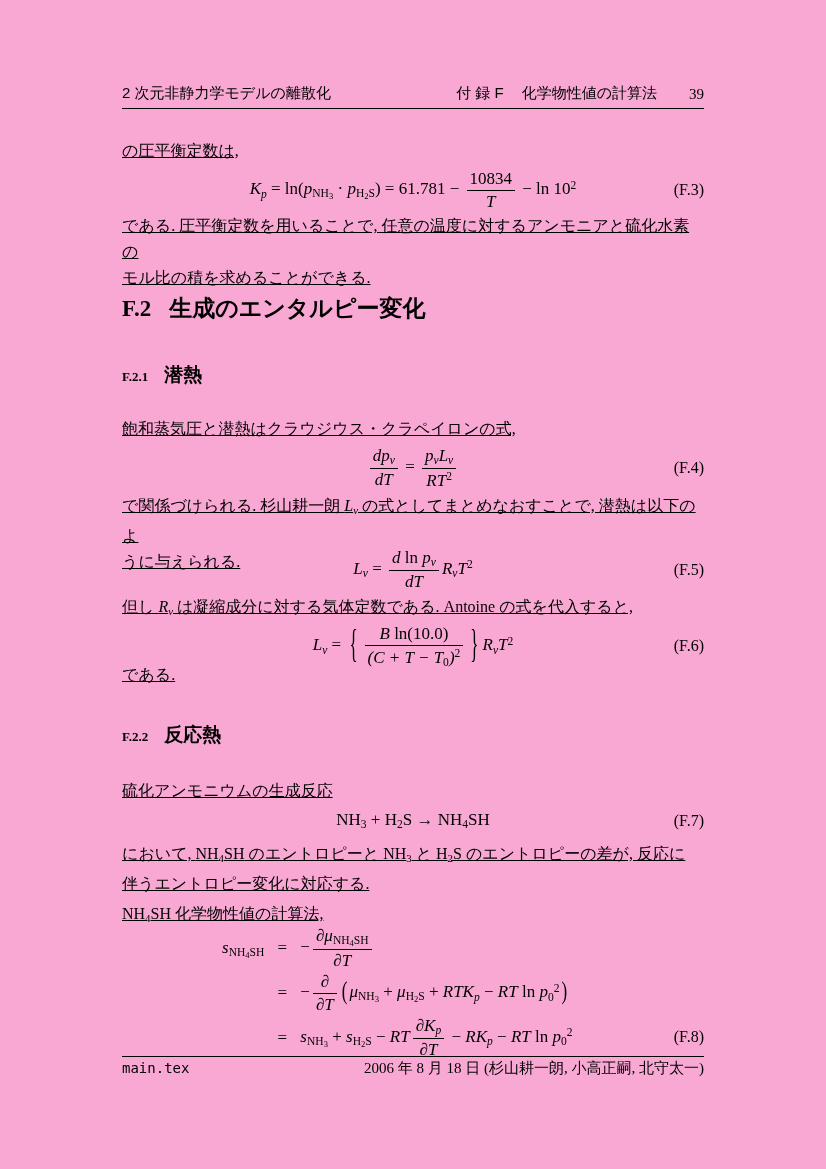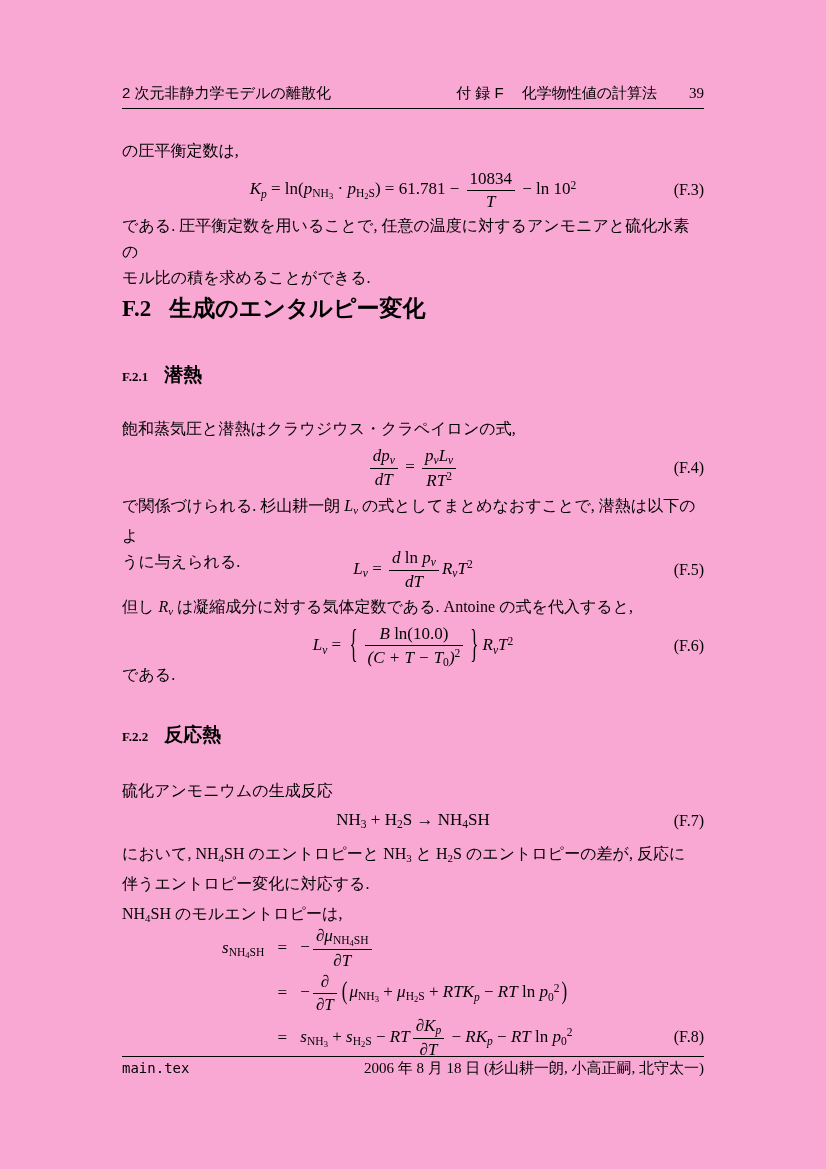--- a/index.html
+++ b/index.html
@@ -9,26 +9,26 @@
     overflow:hidden;
   }
   .cjkg { font-family:"Liberation Sans","DejaVu Sans",sans-serif; }
 
   
   .header {
     position:absolute; left:122px; top:84px; width:582px; height:24px;
     border-bottom:1px solid #000; font-size:15px;
     display:flex; justify-content:space-between; align-items:baseline;
   }
-  .hright { display:flex; gap:0; align-items:center;margin-left:24px; }
+  .hright { display:flex; gap:0; align-items:flex-end;margin-left:24px; }
   .hgap1 { display:inline-block; width:18px; }
   .hgap2 { display:inline-block; width:32px; }
 
   
-  .para { position:absolute; left:122px; width:582px; font-size:16px; line-height:26px; }
+  .para { position:absolute; left:122px; width:582px; font-size:16px; line-height:26px;text-decoration:underline; }
 
   
   .sec { position:absolute; left:122px; font-weight:bold; white-space:nowrap; }
   .sec .num { font-size:23px; margin-right:18px; }
   .sec .ttl { font-size:23px; font-family:"Liberation Sans","DejaVu Sans",sans-serif; }
   .subsec .num { font-size:13px; margin-right:16px; }
   .subsec .ttl { font-size:19px; font-family:"Liberation Sans","DejaVu Sans",sans-serif; }
 
   
   .deq {
@@ -157,21 +157,21 @@
     </span>
     <span class="tag">(F.7)</span>
   </div>
 
   <div class="para" style="top:841px">
     <span>において, </span><span class="mr"><span>NH</span><span class="sub">4</span><span>SH</span></span><span> のエントロピーと </span><span class="mr"><span>NH</span><span class="sub">3</span></span><span> と </span><span class="mr"><span>H</span><span class="sub">2</span><span>S</span></span><span> のエントロピーの差が, 反応に</span><br>
     <span>伴うエントロピー変化に対応する.</span>
   </div>
 
   <div class="para" style="top:901px">
-    <span class="mr"><span>NH</span><span class="sub">4</span><span>SH</span></span><span> のモルエントロピーは,</span>
+    <span class="mr"><span>NH</span><span class="sub">4</span><span>SH</span></span><span> 化学物性値の計算法,</span>
   </div>
 
   <div class="eq8wrap">
     <div class="eqn">
 
       <div class="lhs"><span class="mi">s</span><span class="sub"><span class="mr">NH</span><span class="ssub mr">4</span><span class="mr">SH</span></span></div>
       <div class="rel mr">=</div>
       <div class="rhs"><span class="mr">−</span><span class="frac"><span class="fn"><span class="mi">∂μ</span><span class="sub"><span class="mr">NH</span><span class="ssub mr">4</span><span class="mr">SH</span></span></span><span class="fd mi">∂T</span></span></div>
 
       <div class="lhs"></div>

